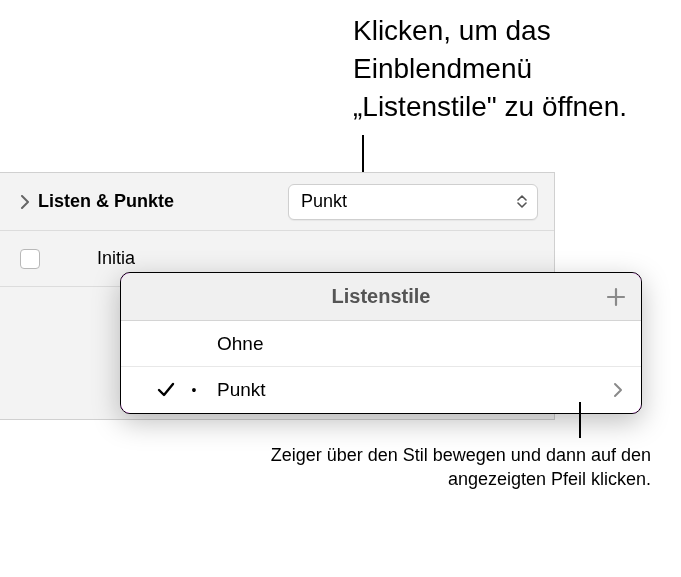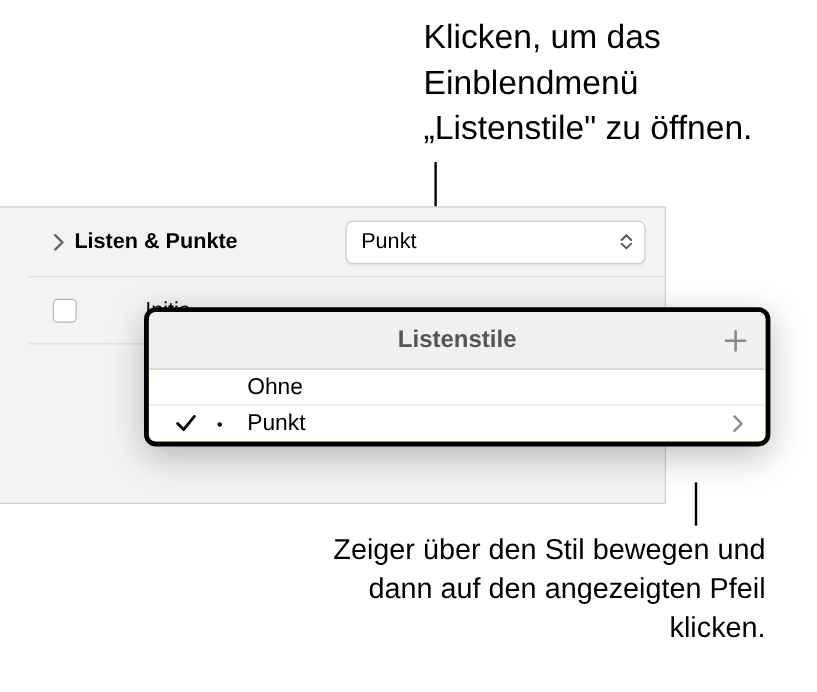--- a/index.html
+++ b/index.html
@@ -31,21 +31,20 @@
     .panel {
       position: absolute;
       top: 172px;
       left: 0;
       width: 555px;
       height: 248px;
       background: #f3f3f3;
       border-top: 1px solid #d0d0d0;
       border-right: 1px solid #d0d0d0;
       border-bottom: 1px solid #d0d0d0;
-      padding-left: 24px;
     }
     .panel-row {
       display: flex;
       align-items: center;
       height: 58px;
       padding: 0 16px 0 20px;
       border-bottom: 1px solid #dcdcdc;
     }
     .disclosure {
       margin-right: 8px;
@@ -87,25 +86,25 @@
     .checkbox {
       width: 20px;
       height: 20px;
       background: #fff;
       border: 1px solid #b8b8b8;
       border-radius: 4px;
       margin-right: 12px;
     }
     .popover {
       position: absolute;
-      top: 256px;
+      top: 272px;
       left: 120px;
       width: 522px;
-      background: #84cc16;
-      border: 4px solid #000000;
+      background: #d946ef;
+      border: 1px solid #000000;
       border-radius: 10px;
       box-shadow: 0 8px 28px rgba(0,0,0,0.25);
       overflow: hidden;
     }
     .popover::before {
       content: "";
       position: absolute;
       top: -10px;
       left: 238px;
       width: 20px;
@@ -137,24 +136,24 @@
       top: 50%;
       transform: translateY(-50%);
       display: flex;
       align-items: center;
     }
     .popover-body {
       background: #fff;
       overflow: hidden;
     }
     .list-option {
-      height: 30px;
-      display: flex;
-      align-items: center;
-      padding: 0 18px 0 22px;
+      height: 46px;
+      display: flex;
+      align-items: center;
+      padding: 0 18px 0 36px;
       font-size: 19px;
       color: #000;
       border-bottom: 1px solid #e8e8e8;
       position: relative;
       justify-content: center;
     }
     .list-option.last { border-bottom: none; }
     .option-check {
       width: 24px;
       display: flex;
@@ -181,24 +180,24 @@
       position: absolute;
       left: 579px;
       top: 402px;
       width: 2px;
       height: 36px;
       background: #000;
     }
     .callout-bottom {
       position: absolute;
       top: 443px;
-      left: 248px;
+      left: 261px;
       width: 390px;
       text-align: right;
-      font-size: 24px;
+      font-size: 18px;
       line-height: 1.35;
     }
   </style>
 </head>
 <body>
 
 <div class="callout-top">Klicken, um das Einblendmenü „Listenstile" zu öffnen.</div>
 <div class="callout-line-top"></div>
 
 <div class="panel">

